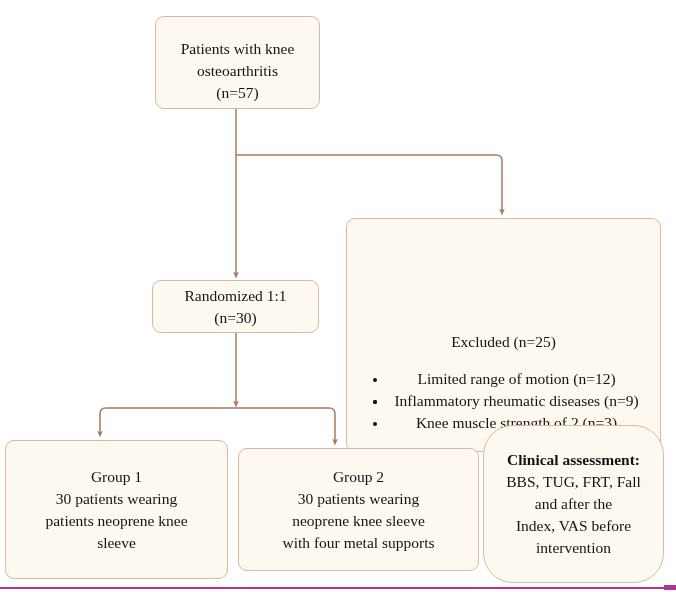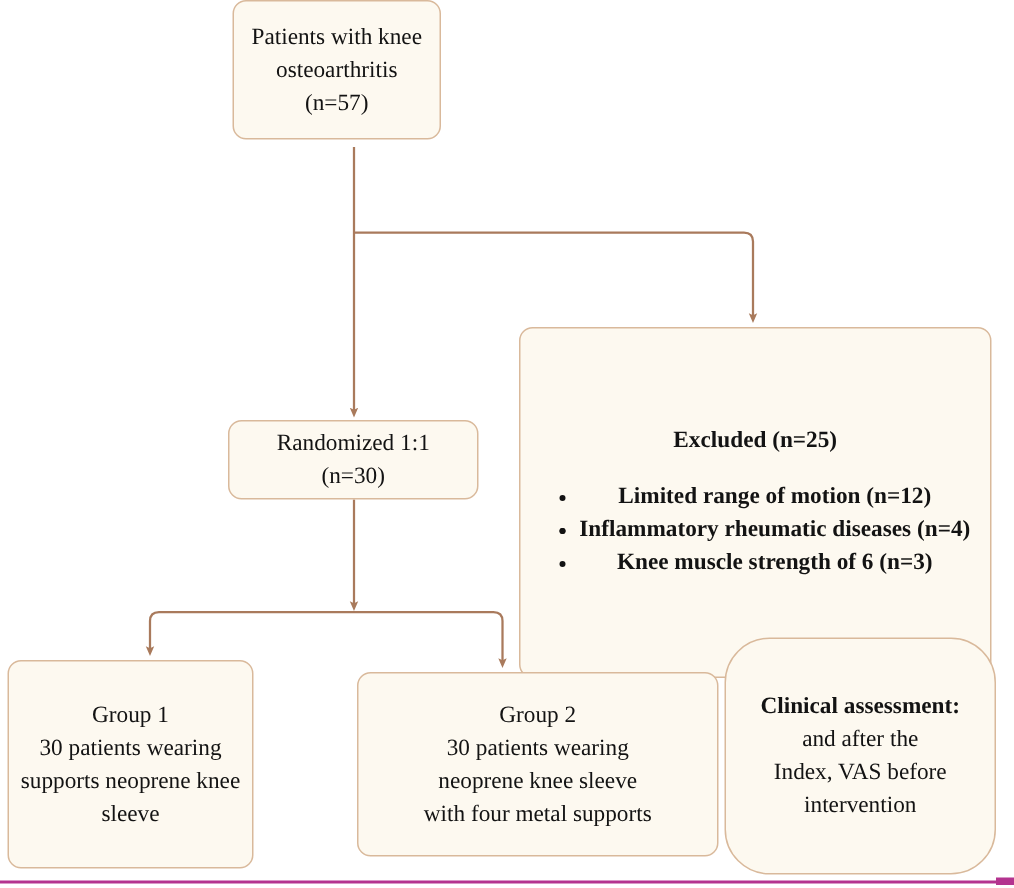--- a/index.html
+++ b/index.html
@@ -37,25 +37,25 @@
     text-align: center;
     font-size: 15.5px;
     line-height: 1.42;
     color: #131313;
     padding: 4px 6px;
   }
 
   .node .line { display: block; white-space: nowrap; }
 
   
-  #node-source      { left: 155px; top: 0;   width: 139px; height: 93px; }
+  #node-source      { left: 155px; top: 16px;   width: 165px; height: 93px; justify-content: flex-end; }
   #node-randomized  { left: 152px; top: 280px; width: 167px; height: 53px; }
   #node-excluded    { left: 346px; top: 218px; width: 315px; height: 234px;
-                      justify-content: center; padding-top: 16px; font-weight: bold; }
-  #node-group1      { left: 5px;   top: 440px; width: 164px; height: 139px; }
+                      justify-content: flex-end; padding-top: 16px; }
+  #node-group1      { left: 5px;   top: 440px; width: 223px; height: 139px; }
   #node-group2      { left: 238px; top: 448px; width: 241px; height: 123px; }
   #node-assessment  { left: 483px; top: 425px; width: 181px; height: 158px; border-radius: 30px; }
 
   .excluded-title {
     font-size: 15.5px;
     margin-bottom: 2px;
   }
   .excluded-list {
     margin: 13px;
     padding: 0;
@@ -123,45 +123,46 @@
   <span class="line">Patients with knee</span>
   <span class="line">osteoarthritis</span>
   <span class="line">(n=57)</span>
 </div>
 
 <div class="node" id="node-excluded">
   <span class="excluded-title">Excluded (n=25)</span>
   <ul class="excluded-list">
     <li><span class="bullet"></span><span>Limited range of motion (n=12)</span></li>
     <li><span class="bullet"></span></li>
-    <li><span class="bullet"></span><span>Inflammatory rheumatic diseases (n=4)</span></li>
-    <li><span class="bullet"></span><span>Knee muscle strength of 6 (n=3)</span></li>
+    <li><span class="bullet"></span><span>Inflammatory rheumatic diseases (n=9)</span></li>
+    <li><span class="bullet"></span><span>Knee muscle strength of 2 (n=3)</span></li>
   </ul>
 </div>
 
 <div class="node" id="node-randomized">
   <span class="line">Randomized 1:1</span>
   <span class="line">(n=30)</span>
 </div>
 
 <div class="node" id="node-group1">
   <span class="line">Group 1</span>
   <span class="line">30 patients wearing</span>
-  <span class="line">supports neoprene knee</span>
+  <span class="line">patients neoprene knee</span>
   <span class="line">sleeve</span>
 </div>
 
 <div class="node" id="node-group2">
   <span class="line">Group 2</span>
   <span class="line">30 patients wearing</span>
   <span class="line">neoprene knee sleeve</span>
   <span class="line">with four metal supports</span>
 </div>
 
 <div class="node" id="node-assessment">
   <span class="line assess-title">Clinical assessment:</span>
+  <span class="line">BBS, TUG, FRT, Fall</span>
   <span class="line">and after the</span>
   <span class="line">Index, VAS before</span>
   <span class="line">intervention</span>
 </div>
 
 <div id="bottom-rule"></div>
 <div id="bottom-rule-cap"></div>
 
 </body></html>

